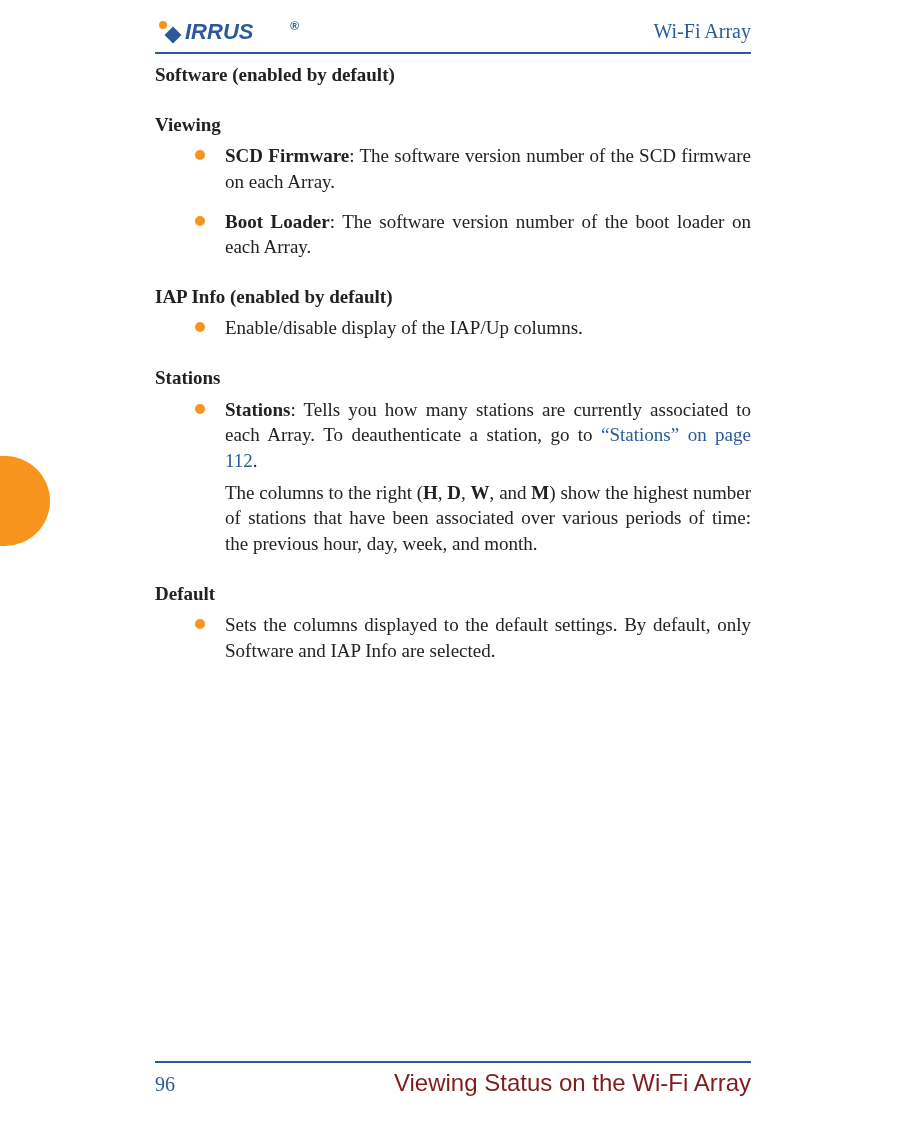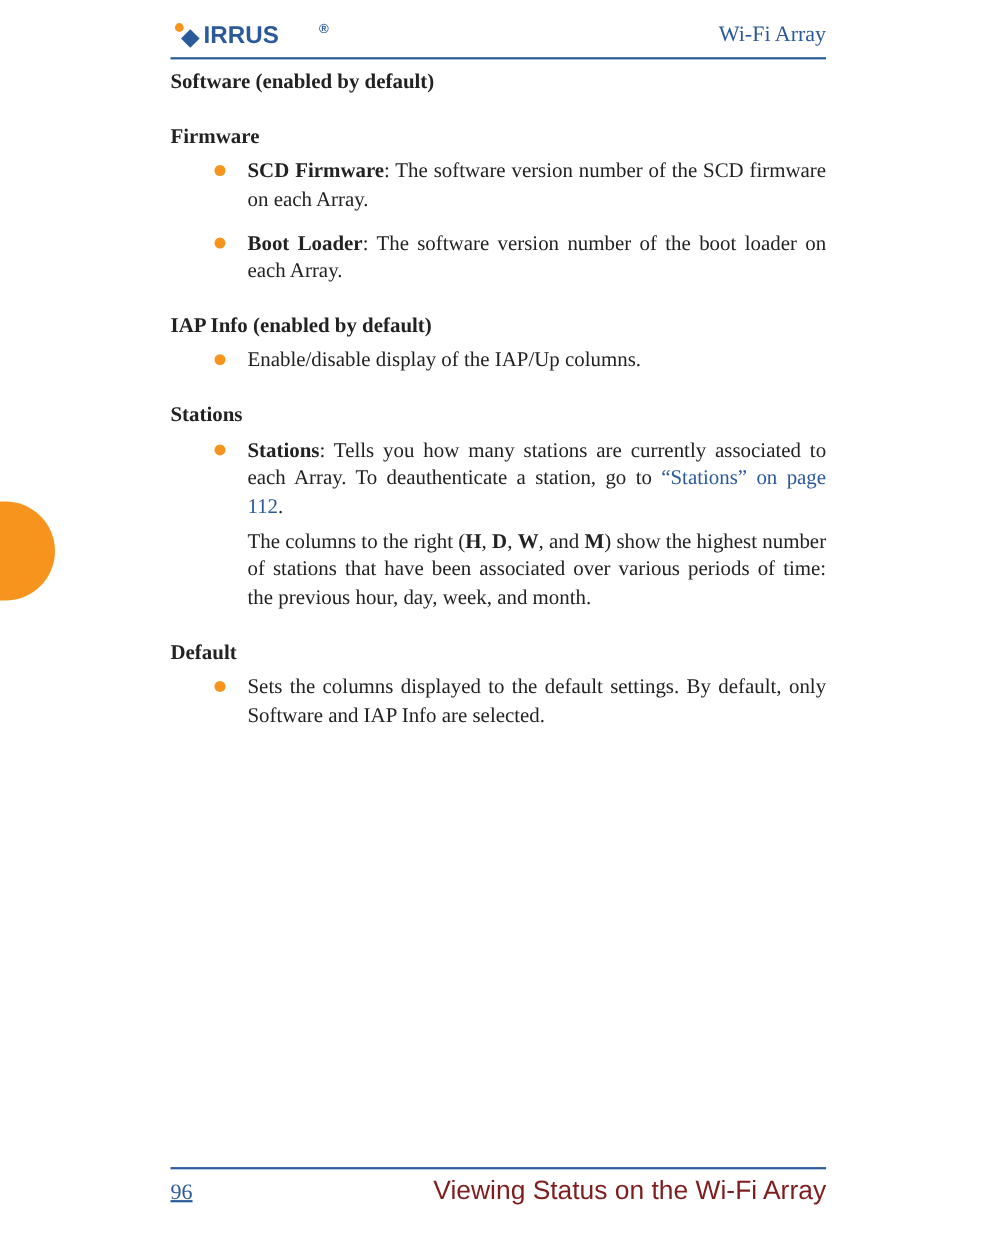--- a/index.html
+++ b/index.html
@@ -29,20 +29,21 @@
     border-bottom: 2px solid #2a5a9a;
   }
   .logo {
     display: flex;
     align-items: flex-end;
     font-family: Arial, Helvetica, sans-serif;
     font-weight: 900;
     font-size: 24px;
     color: #8b5cf6;
     letter-spacing: 0.5px;
+    font-style: italic;
   }
 
   .header-title {
     font-family: "Palatino Linotype", "Book Antiqua", Palatino, serif;
     font-size: 20px;
     color: #2a5a9a;
   }
 
   
   .side-tab {
@@ -117,21 +118,20 @@
     border-top: 2px solid #2a5a9a;
     padding-top: 6px;
     display: flex;
     justify-content: space-between;
     align-items: baseline;
   }
   .page-num {
     font-family: "Palatino Linotype", Palatino, serif;
     font-size: 20px;
     color: #2a5a9a;
-    text-decoration: underline;
   }
   .footer-title {
     font-family: Arial, Helvetica, sans-serif;
     font-size: 24px;
     color: #7f1d1d;
   }
 </style>
 </head>
 <body>
 
@@ -148,21 +148,21 @@
     </div>
     <div class="header-title">Wi-Fi Array</div>
   </div>
 
   <div class="side-tab"></div>
 
   <div class="content">
 
     <div class="section-heading first">Software (enabled by default)</div>
 
-    <div class="section-heading">Firmware</div>
+    <div class="section-heading">Viewing</div>
     <ul class="bullets">
       <li>
         <span class="b">SCD Firmware</span><span>: The software version number of the SCD firmware on each Array.</span>
       </li>
       <li>
         <span class="b">Boot Loader</span><span>: The software version number of the boot loader on each Array.</span>
       </li>
     </ul>
 
     <div class="section-heading">IAP Info (enabled by default)</div>

